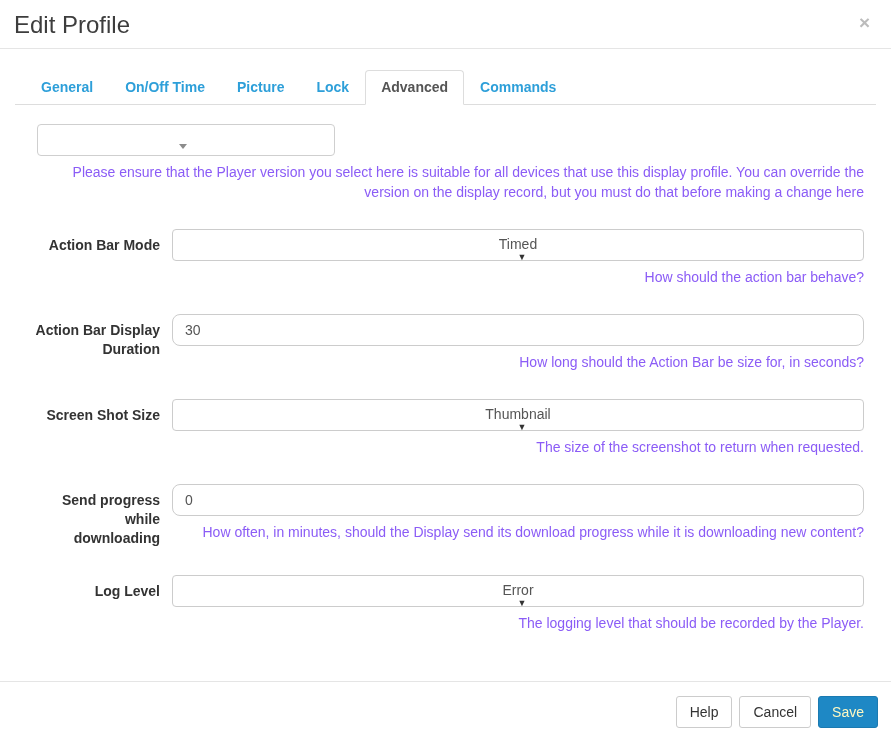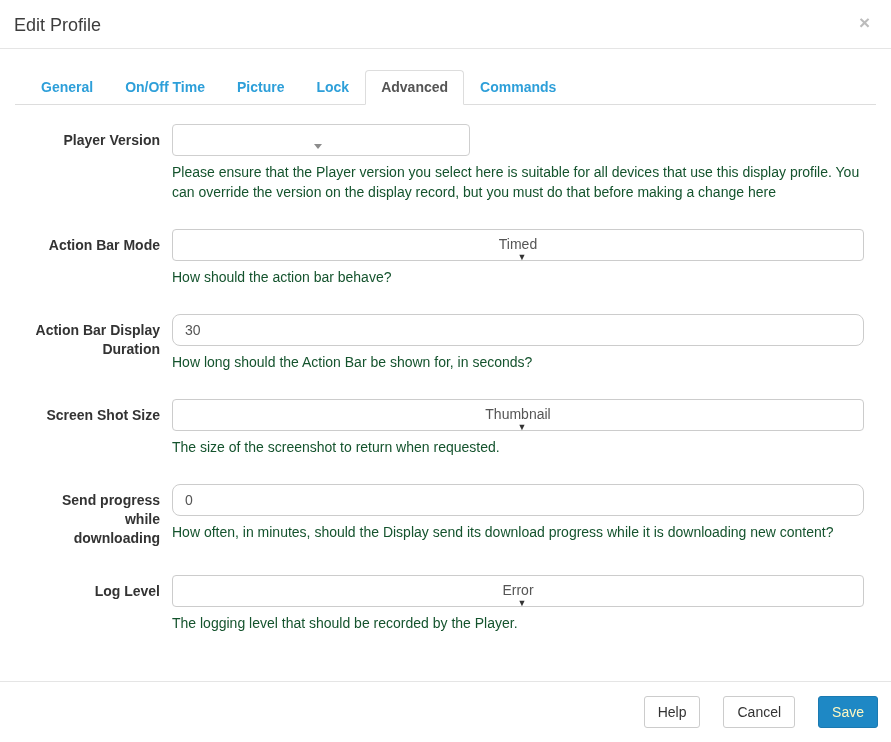--- a/index.html
+++ b/index.html
@@ -4,21 +4,21 @@
 <style>
   * { box-sizing: border-box; }
   html,body { margin:0; padding:0; background:#fff; }
   body { font-family:"Liberation Sans", sans-serif; font-size:14px; color:#333; }
 
   .modal { width:891px; height:742px; background:#fff; position:relative; overflow:hidden; }
 
   
   .modal-header { padding:14px 15px 12px 14px; border-bottom:1px solid #e5e5e5;
                   display:flex; justify-content:space-between; align-items:flex-start; }
-  .modal-title { font-size:18px; color:#3d3d3d; font-weight:normal; margin:0; line-height:22px; }
+  .modal-title { font-size:24px; color:#3d3d3d; font-weight:normal; margin:0; line-height:22px; }
   .close-btn { background:none; border:none; padding:0; margin:2px 6px 0 0;
                color:#bcbcbc; font-size:19px; font-weight:bold; line-height:14px; cursor:pointer; }
 
   
   .modal-body { padding:21px 15px 0; }
   .nav-tabs { list-style:none; display:flex; margin:0; padding:0 0 0 10px; border-bottom:1px solid #ddd;font-weight:bold; }
   .nav-tabs li { margin-bottom:-1px; }
   .nav-tabs .tab { display:block; padding:9px 15px; font-size:14px; line-height:15px;
                    color:#2d9fd9; text-decoration:none; cursor:pointer;
                    border:1px solid transparent; border-radius:4px 4px 0 0; }
@@ -33,25 +33,25 @@
   .control-col { flex:1; margin-left:12px; min-width:0; }
   .control { width:100%; height:32px; border:1px solid #ccc; border-radius:4px;
              background:#fff; font-size:14px; color:#555; padding:6px 12px;
              font-family:"Liberation Sans", sans-serif; }
   input.control { outline:none;border-radius:8px; }
   .select { display:flex; justify-content:space-between; align-items:center; cursor:pointer;flex-direction:column; }
   .caret-native { font-size:9px; color:#333; flex-shrink:0; margin-left:8px; }
   .select2 { width:298px; border-color:#cfcfcf; }
   .caret-tri { width:0; height:0; border-left:4px solid transparent; border-right:4px solid transparent;
                border-top:5px solid #8c8c8c; margin-right:6px; }
-  .help-block { margin-top:6px; color:#14532d; font-size:14px; line-height:20px; }
+  .help-block { margin-top:6px; color:#8b5cf6; font-size:14px; line-height:20px;text-align:right; }
 
   
   .modal-footer { position:absolute; left:0; right:0; bottom:0; border-top:1px solid #e5e5e5;
-                  padding:14px 13px; display:flex; justify-content:flex-end; gap:23px; background:#fff; }
+                  padding:14px 13px; display:flex; justify-content:flex-end; gap:7px; background:#fff; }
   .btn { font-family:"Liberation Sans", sans-serif; font-size:14px; line-height:16px;
          padding:7px 13px; border-radius:3px; border:1px solid #ccc; background:#fff;
          color:#333; cursor:pointer; }
   .btn-primary { background:#1e88c5; border-color:#1b7ab1; color:#fef9c3; }
 </style>
 </head>
 <body>
 
 <div class="modal">
 
@@ -79,21 +79,20 @@
           <a class="tab">Advanced</a>
         </li>
       <li>
           <a class="tab">Commands</a>
         </li>
     </ul>
 
     <div class="form">
 
       <div class="form-row">
-        <div class="label-col">Player Version</div>
         <div class="control-col">
           <div class="control select select2">
             <span></span>
             <span class="caret-tri"></span>
           </div>
           <div class="help-block">Please ensure that the Player version you select here is suitable for all devices that use this display profile. You can override the version on the display record, but you must do that before making a change here</div>
         </div>
       </div>
 
       <div class="form-row">
@@ -104,21 +103,21 @@
             <span class="caret-native">▼</span>
           </div>
           <div class="help-block">How should the action bar behave?</div>
         </div>
       </div>
 
       <div class="form-row">
         <div class="label-col">Action Bar Display Duration</div>
         <div class="control-col">
           <input class="control" type="text" value="30" style="">
-          <div class="help-block">How long should the Action Bar be shown for, in seconds?</div>
+          <div class="help-block">How long should the Action Bar be size for, in seconds?</div>
         </div>
       </div>
 
       <div class="form-row">
         <div class="label-col">Screen Shot Size</div>
         <div class="control-col">
           <div class="control select">
             <span>Thumbnail</span>
             <span class="caret-native">▼</span>
           </div>

